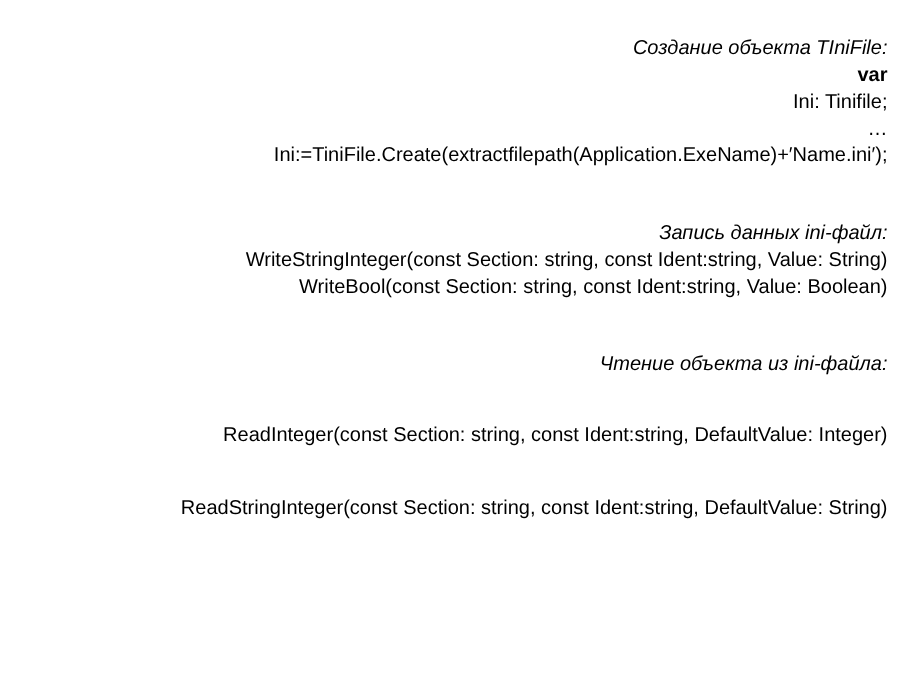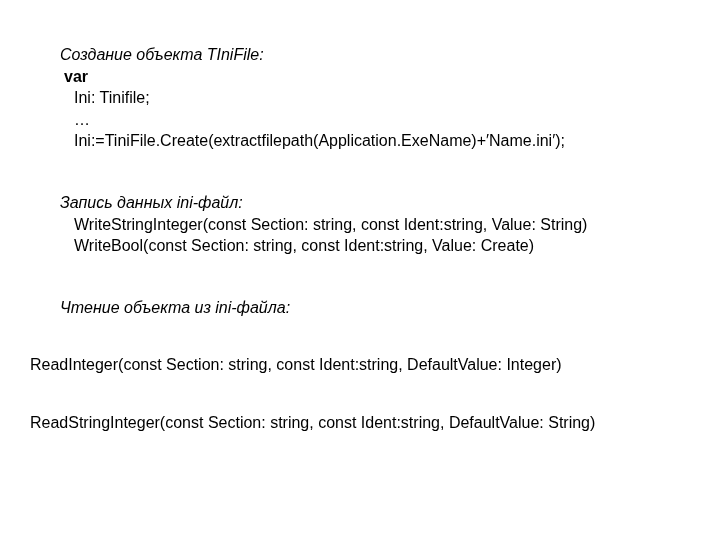--- a/index.html
+++ b/index.html
@@ -8,23 +8,24 @@
     width: 720px;
     height: 540px;
     background: #fff;
     font-family: Arial, Helvetica, sans-serif;
     font-size: 16px;
     color: #000;
     line-height: 1.35;
     overflow: hidden;
   }
   .page {
-    padding-top: 44px;
+    padding-top: 28px;
     padding-left: 60px;
     padding-right: 10px;
+    text-align: right;
   }
   .sec { margin-bottom: 40px; }
   .sec:last-child { margin-bottom: 0; }
   .title { font-style: italic; }
   .indent1 { padding-left: 4px; font-weight: bold; }
   .indent2 { padding-left: 14px; }
   .flush { margin-left: -30px; margin-top: 36px; }
   .gap-top { margin-top: 6px; }
 </style>
 </head>
@@ -36,21 +37,21 @@
     <div class="title">Создание объекта TIniFile:</div>
     <div class="indent1">var</div>
     <div class="indent2">Ini: Tinifile;</div>
     <div class="indent2">…</div>
     <div class="indent2">Ini:=TiniFile.Create(extractfilepath(Application.ExeName)+′Name.ini′);</div>
   </div>
 
   <div class="sec">
     <div class="title">Запись данных ini-файл:</div>
     <div class="indent2">WriteStringInteger(const Section: string, const Ident:string, Value: String)</div>
-    <div class="indent2">WriteBool(const Section: string, const Ident:string, Value: Create)</div>
+    <div class="indent2">WriteBool(const Section: string, const Ident:string, Value: Boolean)</div>
   </div>
 
   <div class="sec">
     <div class="title">Чтение объекта из  ini-файла:</div>
     <div class="flush">ReadInteger(const Section: string, const Ident:string, DefaultValue:   Integer)</div>
     <div class="flush">ReadStringInteger(const Section: string, const Ident:string, DefaultValue: String)</div>
   </div>
 
 </div>
 

